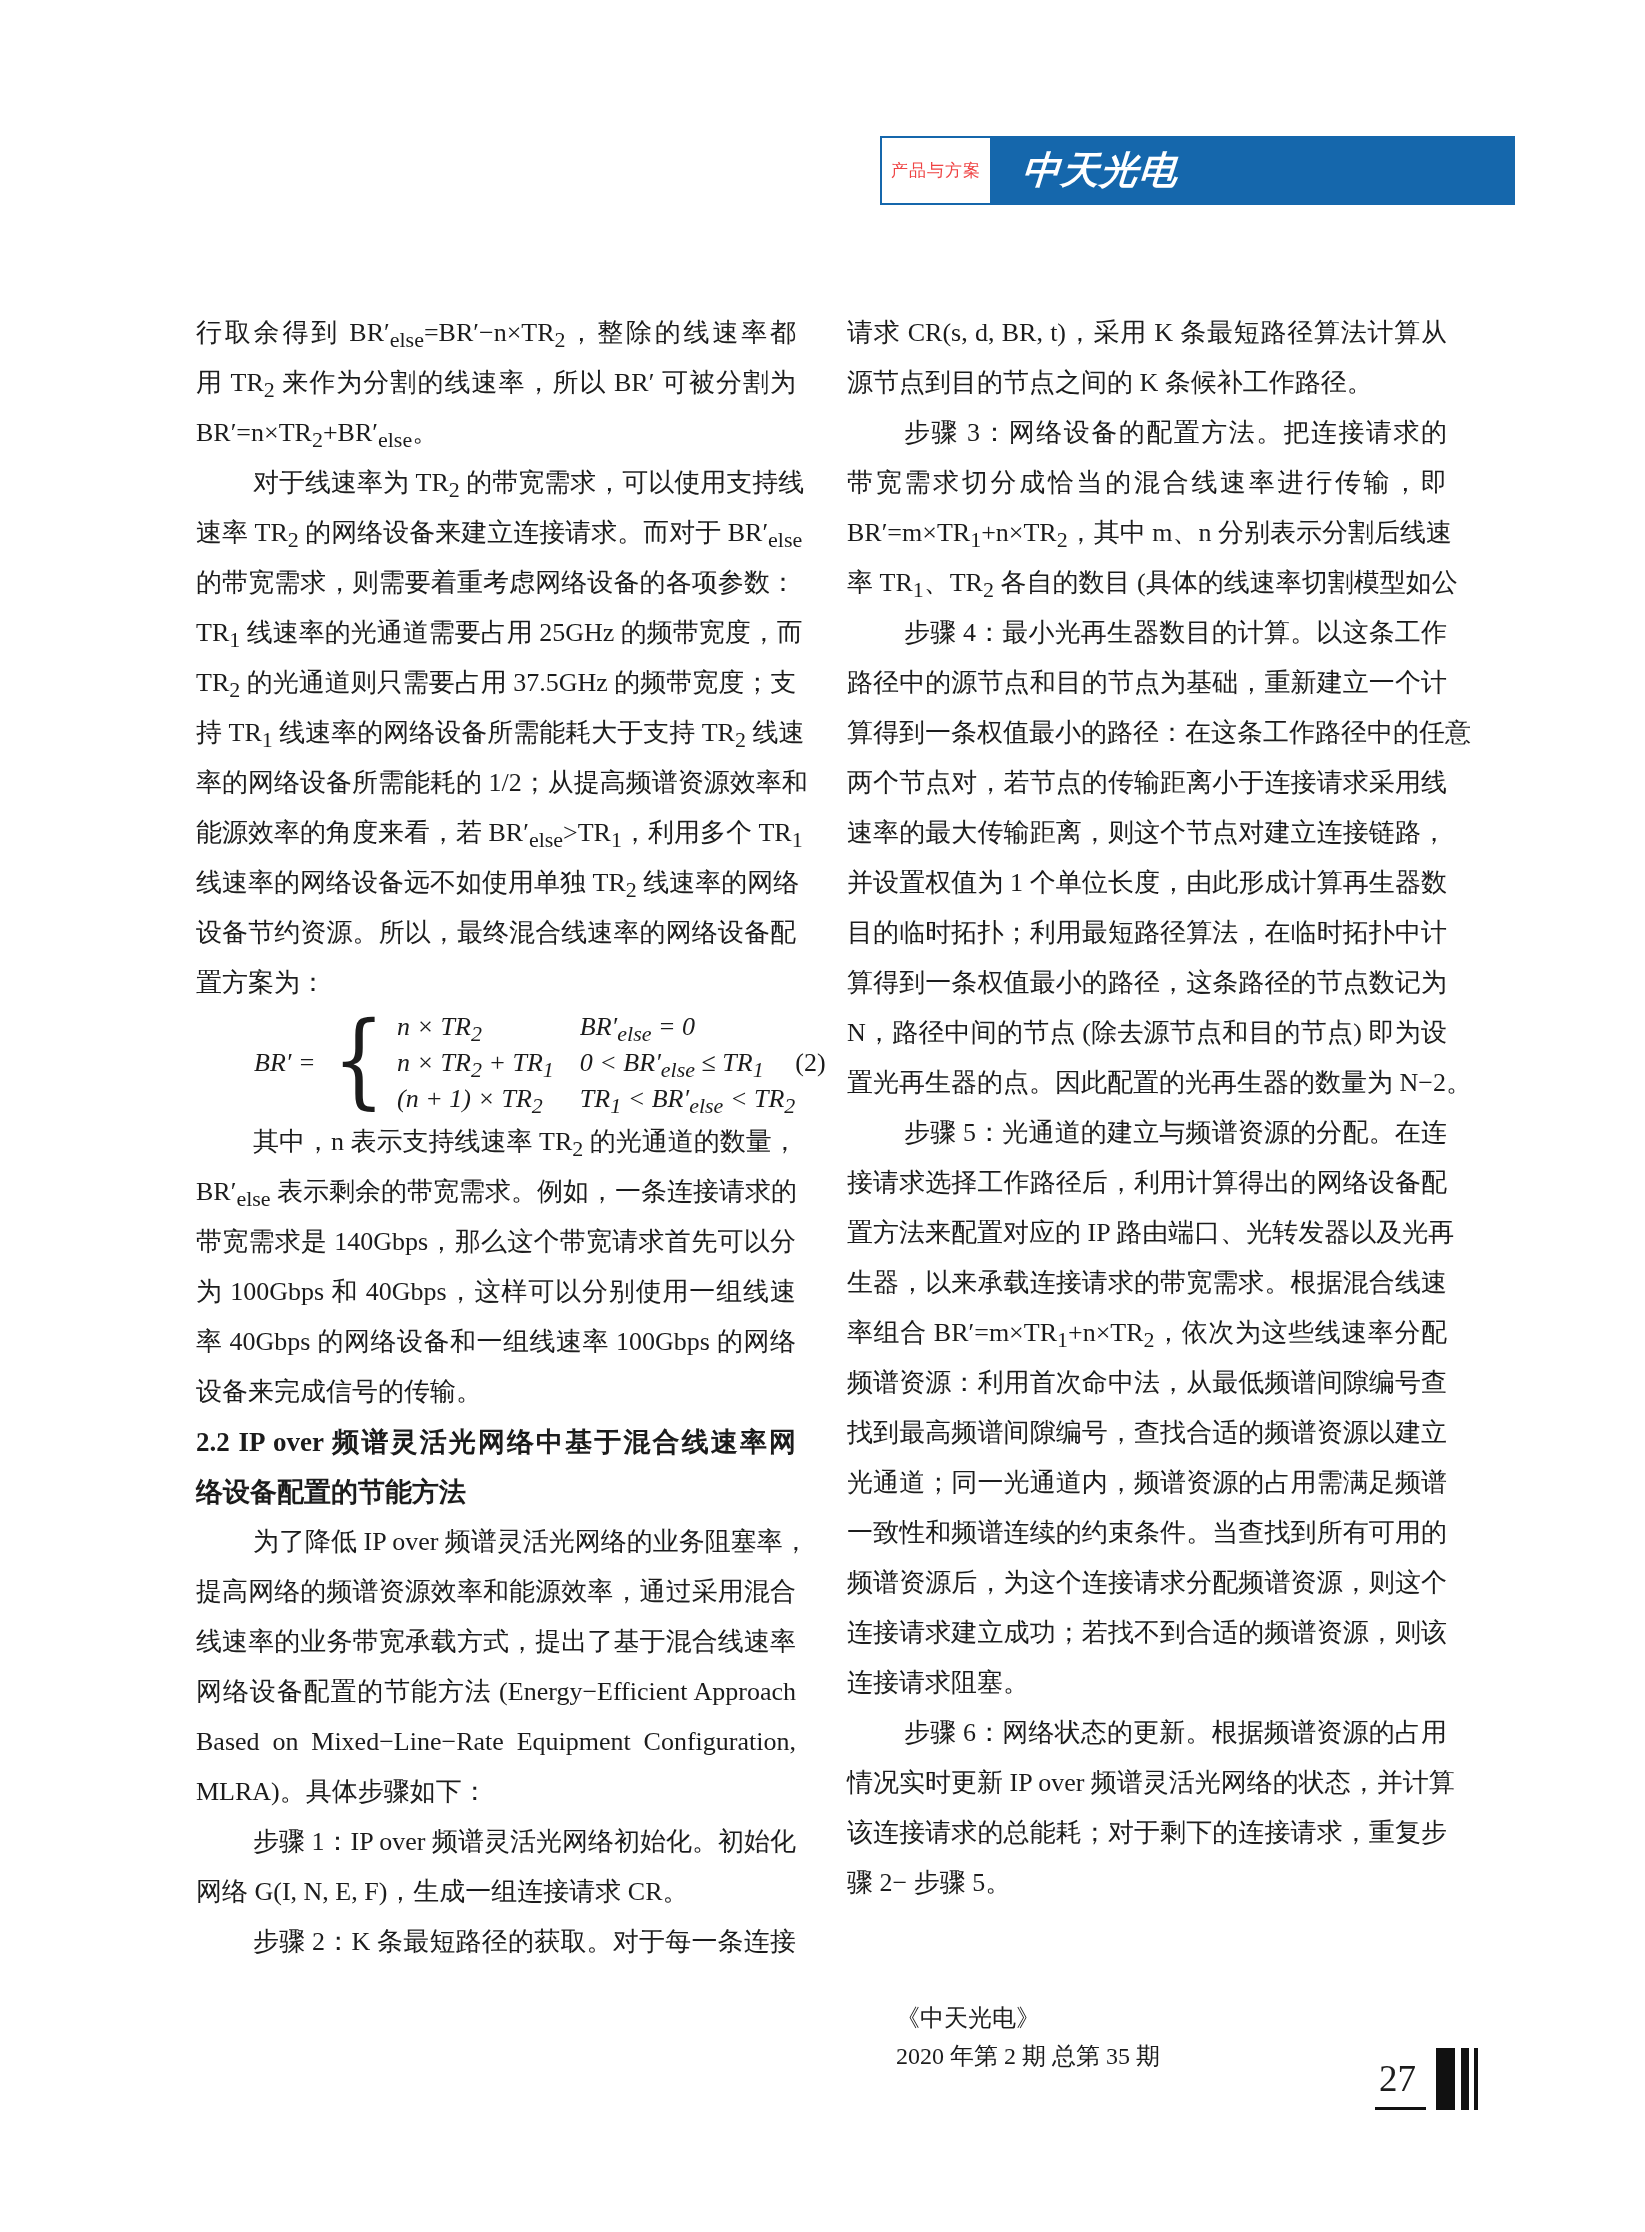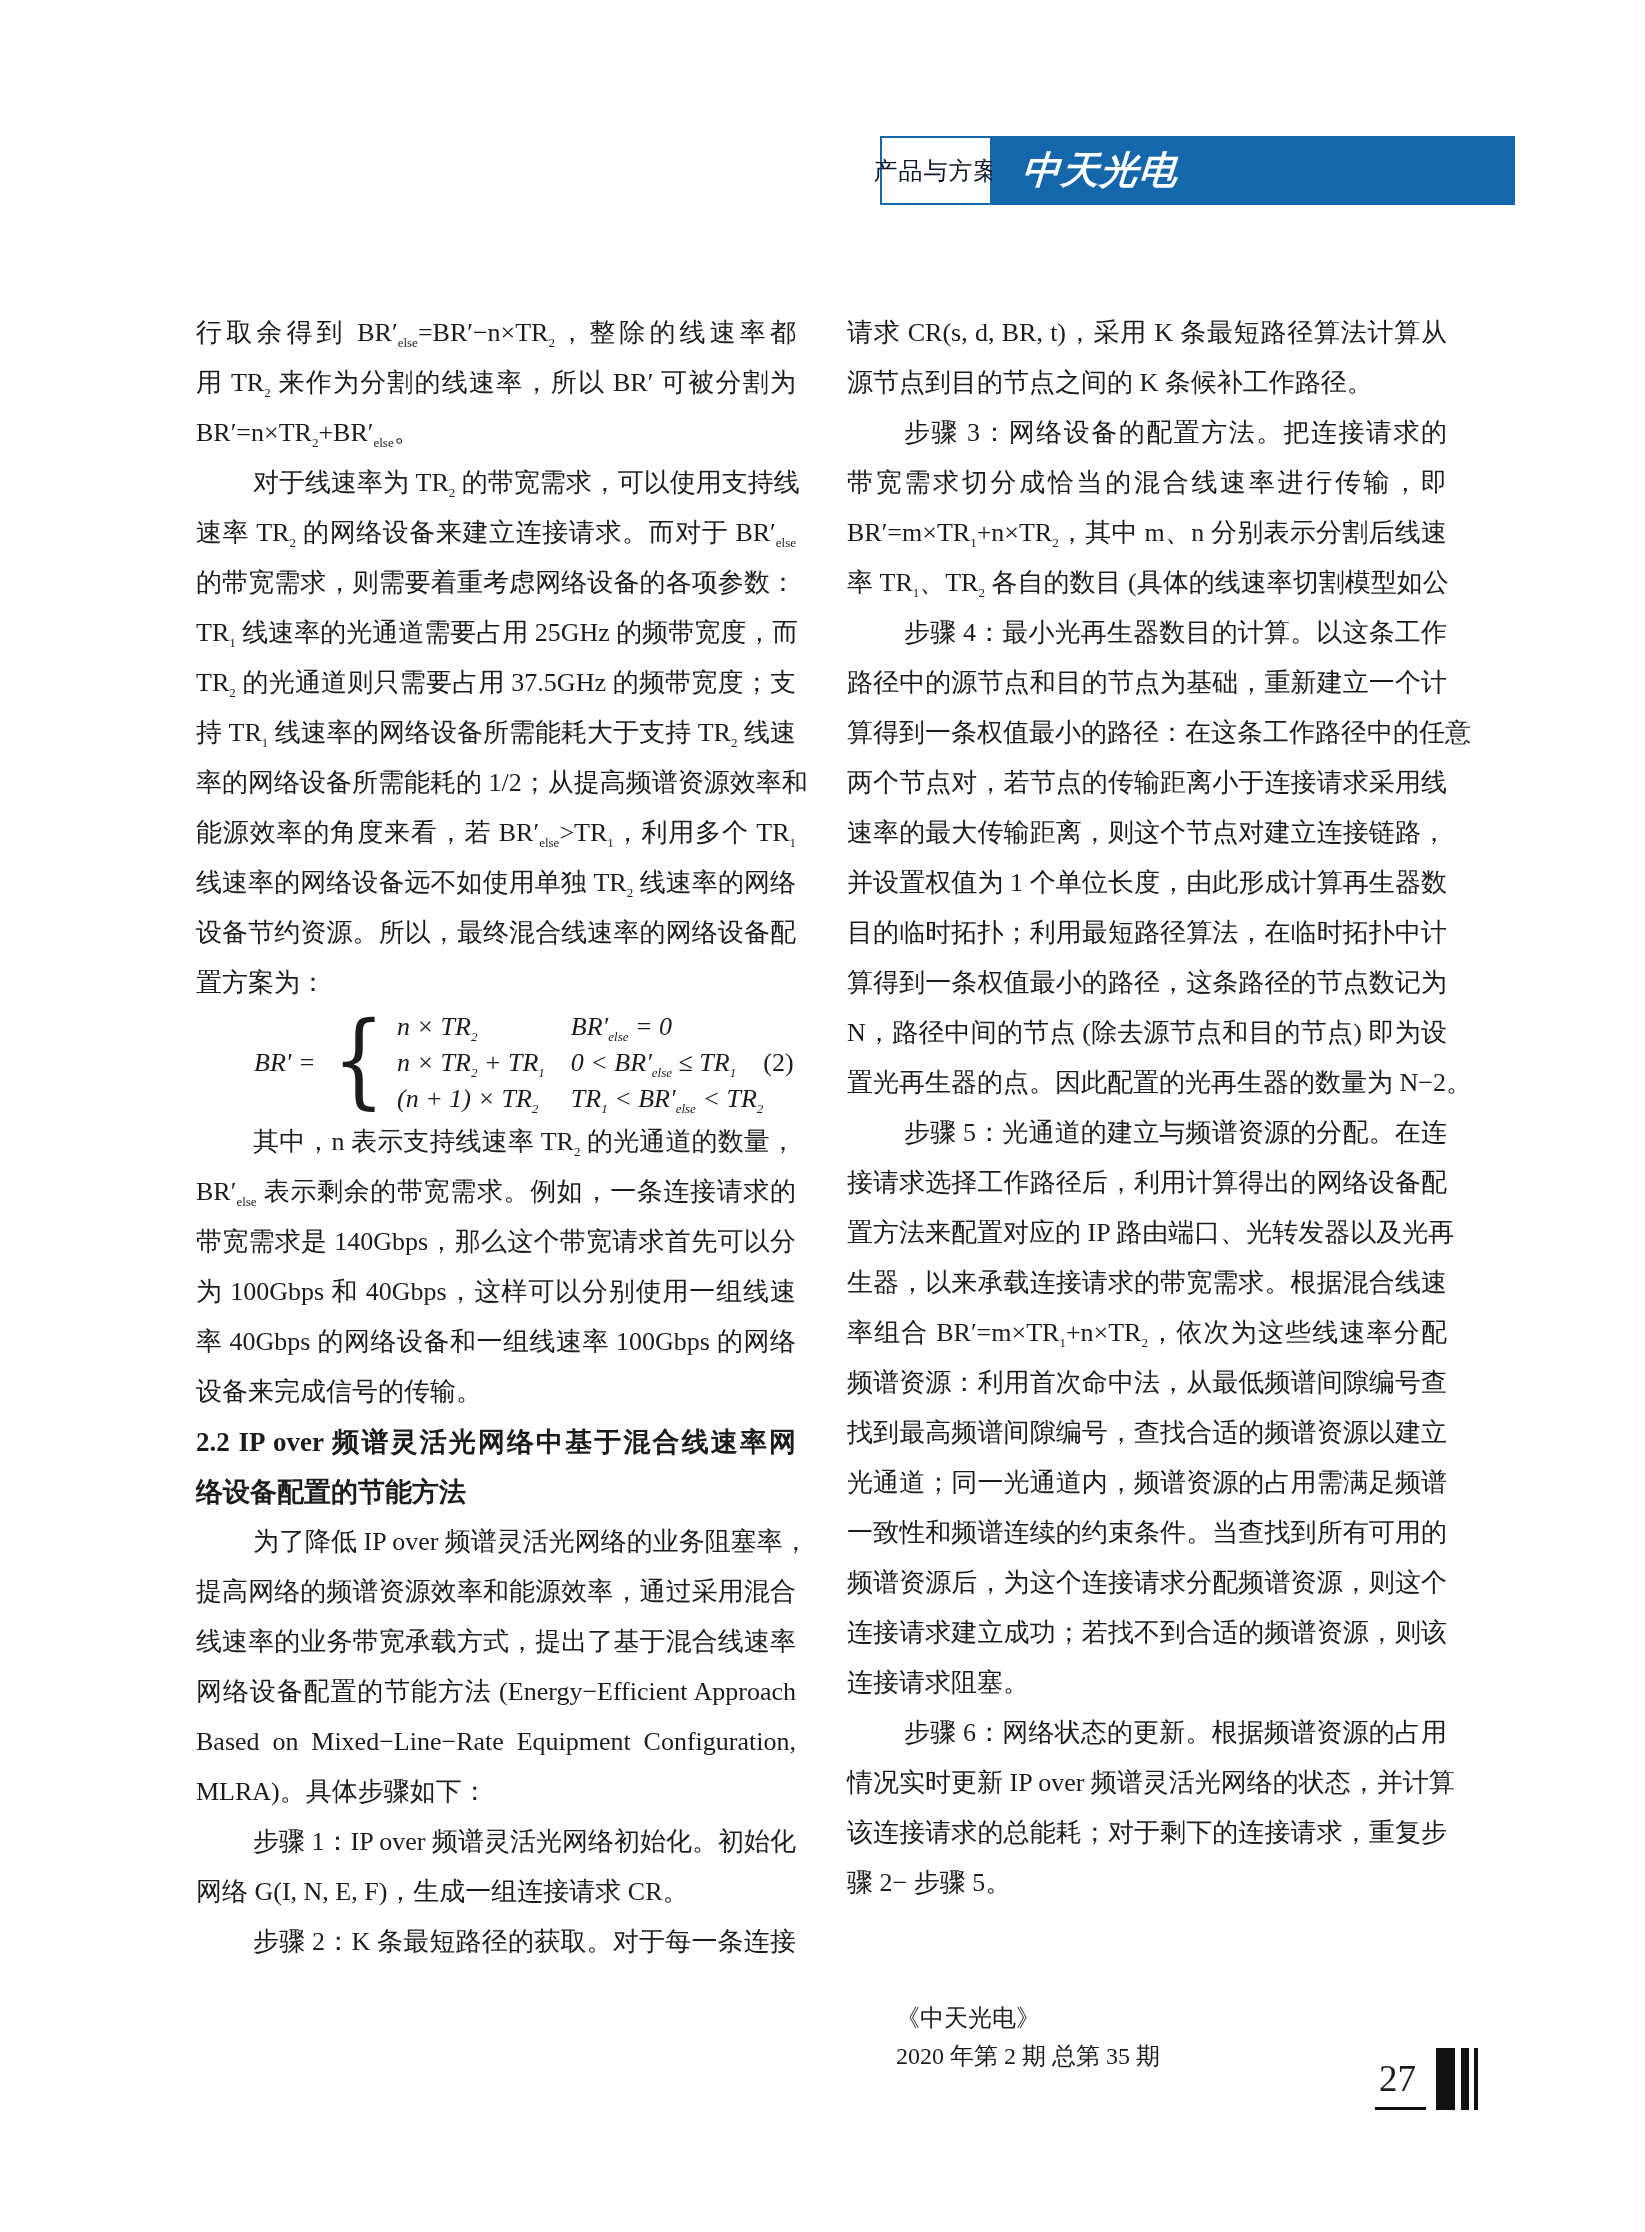--- a/index.html
+++ b/index.html
@@ -12,21 +12,21 @@
     overflow:hidden;
   }
   
   .cat-box{
     position:absolute;left:880px;top:136px;width:112px;height:69px;
     box-sizing:border-box;border:2px solid #1567ac;background:#fff;
     display:flex;align-items:center;justify-content:center;
   }
   .cat-box span{
     font-family:"Liberation Sans","DejaVu Sans",sans-serif;
-    font-size:24px;color:#0f172a;letter-spacing:1px;white-space:nowrap;
+    font-size:17px;color:#ef4444;letter-spacing:1px;white-space:nowrap;
   }
   .brand-band{
     position:absolute;left:992px;top:136px;width:523px;height:69px;
     background:#1567ac;display:flex;align-items:center;
   }
   .brand-band .brand{
     margin-left:30px;color:#ffffff;font-size:38px;font-weight:700;font-style:italic;
     font-family:"DejaVu Serif","Liberation Serif",serif;
     letter-spacing:1px;transform:skewX(-4deg);white-space:nowrap;
   }
@@ -34,21 +34,21 @@
   .col{position:absolute;top:308px;width:600px;}
   .col.left{left:196px;}
   .col.right{left:847px;}
   .line{
     height:50px;line-height:50px;font-size:26px;
     white-space:nowrap;
     text-align:justify;text-align-last:justify;
   }
   .line.end{text-align-last:left;}
   .line.ind{text-indent:57px;}
-  sub{font-size:13px;line-height:0;}
+  sub{font-size:22px;line-height:0;}
   .heading .line{font-weight:700;font-size:27px;}
   
   .formula{
     position:relative;height:109px;display:flex;align-items:center;
     font-style:italic;font-size:26px;
   }
   .f-lhs{margin-left:58px;white-space:nowrap;text-align:right;}
   .f-brace{
     font-style:normal;font-size:103px;line-height:103px;font-weight:400;
     transform:scaleX(.8);margin:0 6px 6px 10px;

